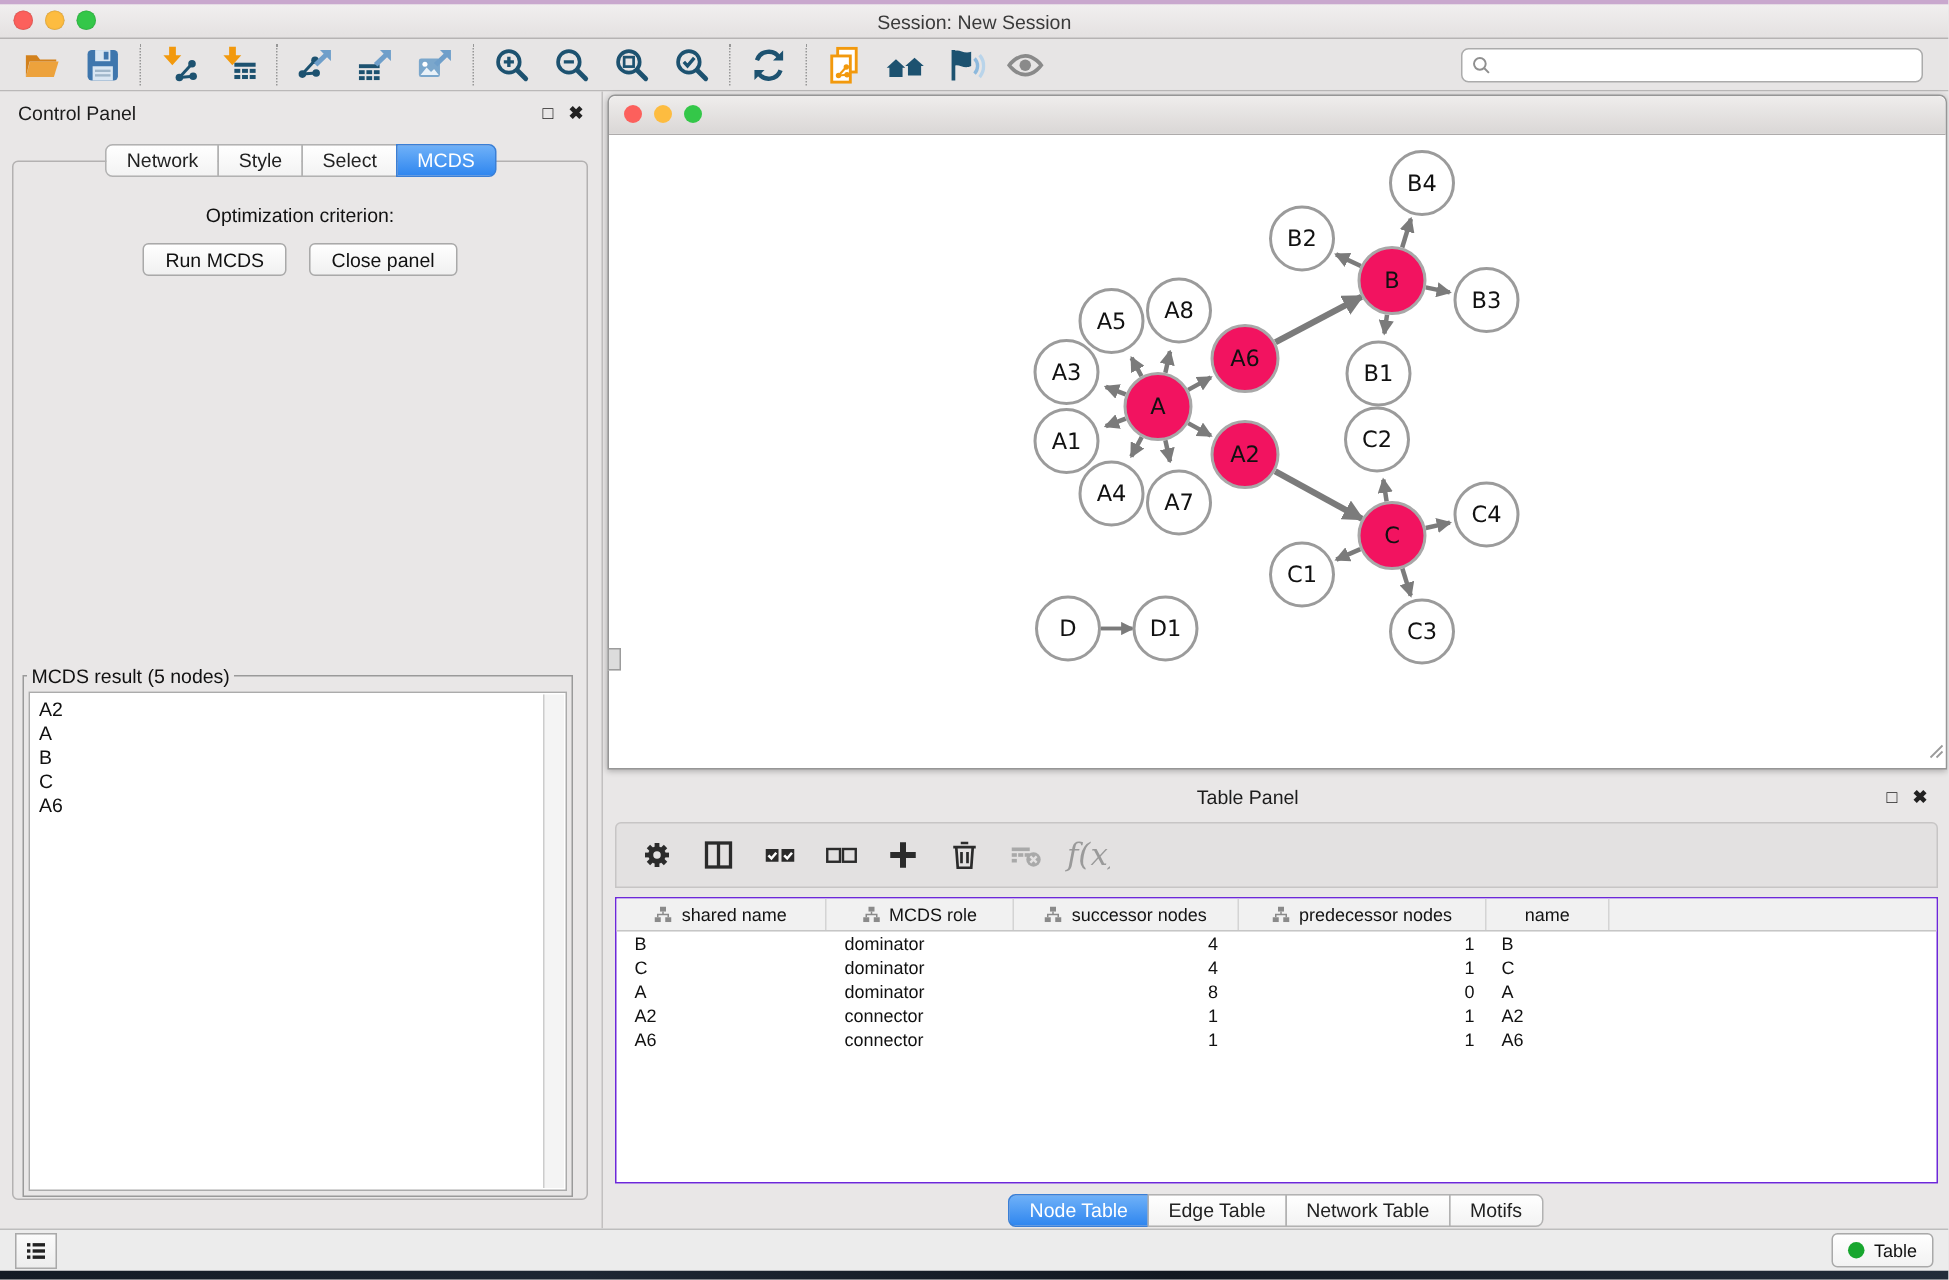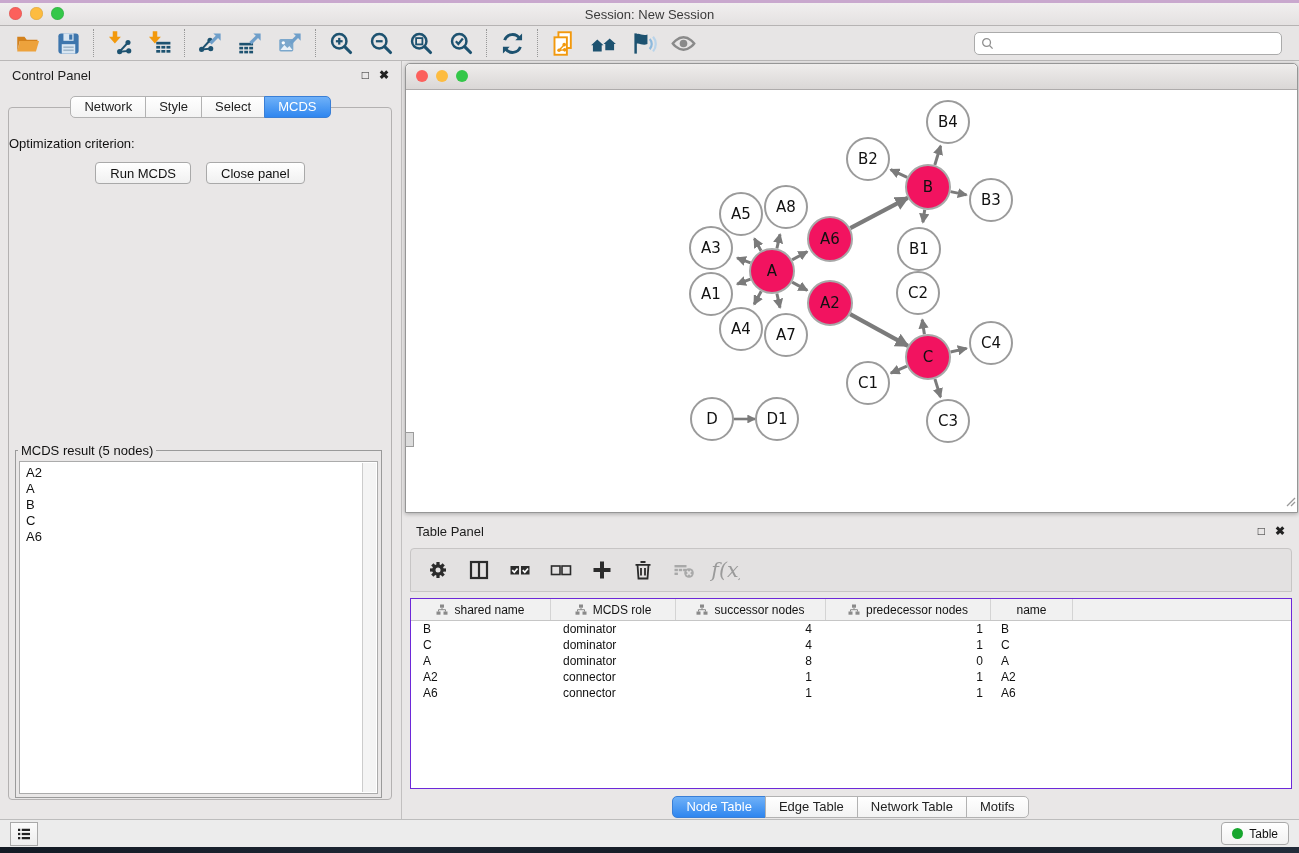--- a/index.html
+++ b/index.html
@@ -29,21 +29,21 @@
   .panel-title{flex:1;}
   .panel-glyph{font-size:12px;color:#222;margin-left:10px;font-weight:bold;cursor:default;}
   .cp-tabs{position:absolute;top:35px;left:0;right:0;display:flex;justify-content:center;z-index:2;}
   .seg{padding:2px 13px;background:linear-gradient(#ffffff,#f3f3f3);border:1px solid #b2b2b2;
     font-size:13px;color:#222;margin-left:-1px;height:16px;line-height:16px;cursor:default;}
   .seg:first-child{border-radius:5px 0 0 5px;margin-left:0;}
   .seg:last-child{border-radius:0 5px 5px 0;}
   .seg.active{background:linear-gradient(#6fb1f8,#2f86ef);border-color:#3a7fd6;color:#fff;}
   .cp-inner{position:absolute;left:8px;right:9px;top:46px;bottom:19px;border:1px solid #b3b1b1;
     border-radius:4px;background:#e9e7e7;}
-  .opt-label{margin-top:28px;font-size:13px;color:#111;}
+  .opt-label{margin-top:28px;text-align:center;font-size:13px;color:#111;}
   .macselect{width:306px;height:21px;margin:9px auto 0;background:#fff;border:1px solid #a9a9a9;
     border-radius:4px;position:relative;display:flex;align-items:center;padding:0 24px 0 9px;font-size:13px;color:#111;}
   .spinner{position:absolute;right:1px;top:1px;bottom:1px;width:19px;border-radius:3px;
     background:linear-gradient(#7db4f7,#2a7de8);display:flex;flex-direction:column;align-items:center;justify-content:center;gap:2px;}
   .spin-up{width:0;height:0;border-left:3.5px solid transparent;border-right:3.5px solid transparent;border-bottom:4.5px solid #fff;}
   .spin-down{width:0;height:0;border-left:3.5px solid transparent;border-right:3.5px solid transparent;border-top:4.5px solid #fff;}
   .cp-buttons{display:flex;justify-content:center;gap:15px;margin-top:11px;}
   .mac-btn{background:linear-gradient(#ffffff,#f0f0f0);border:1px solid #a9a9a9;border-radius:4px;
     font-size:13px;color:#111;padding:0 14px;height:22px;font-family:inherit;cursor:default;}
   fieldset.result-box{position:absolute;left:6px;right:9px;top:335px;bottom:1px;margin:0;padding:0;
@@ -439,21 +439,21 @@
           <svg width="13" height="13" viewBox="0 0 13 13">
             <line x1="4" y1="12" x2="12" y2="4" stroke="#9a9a9a" stroke-width="1.2"></line>
             <line x1="8" y1="12" x2="12" y2="8" stroke="#9a9a9a" stroke-width="1.2"></line>
           </svg>
         </div>
       </div>
       <div class="splitter-handle"></div>
     </div>
 
     <div id="table-panel">
-      <div class="panel-titlebar" style="padding:0 14px;">
+      <div class="panel-titlebar" style="padding:0 14px;text-align:center;">
         <span class="panel-title">Table Panel</span>
         <span class="panel-glyph">□</span>
         <span class="panel-glyph">✖</span>
       </div>
       <div class="tp-toolbar" id="tp-toolbar">
           <div class="tp-tool">
             <svg width="24" height="24" viewBox="0 0 24 24">
               <g stroke="#2b2b2b" stroke-width="3.2">
                 <line x1="12" y1="4" x2="12" y2="20"></line>
                 <line x1="4" y1="12" x2="20" y2="12"></line>

